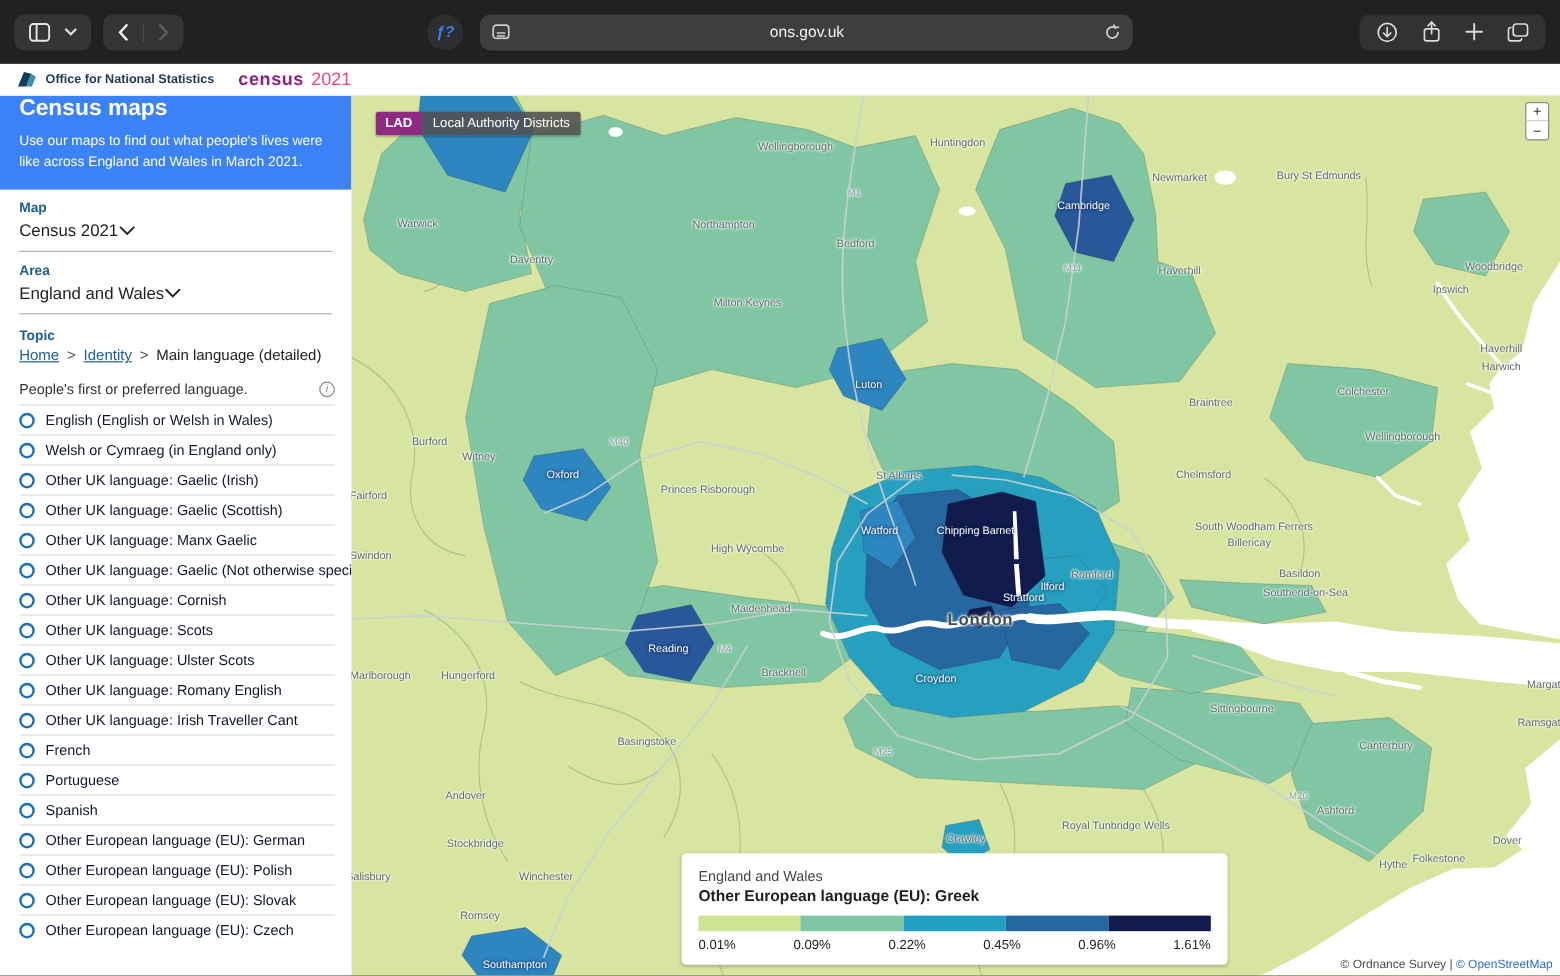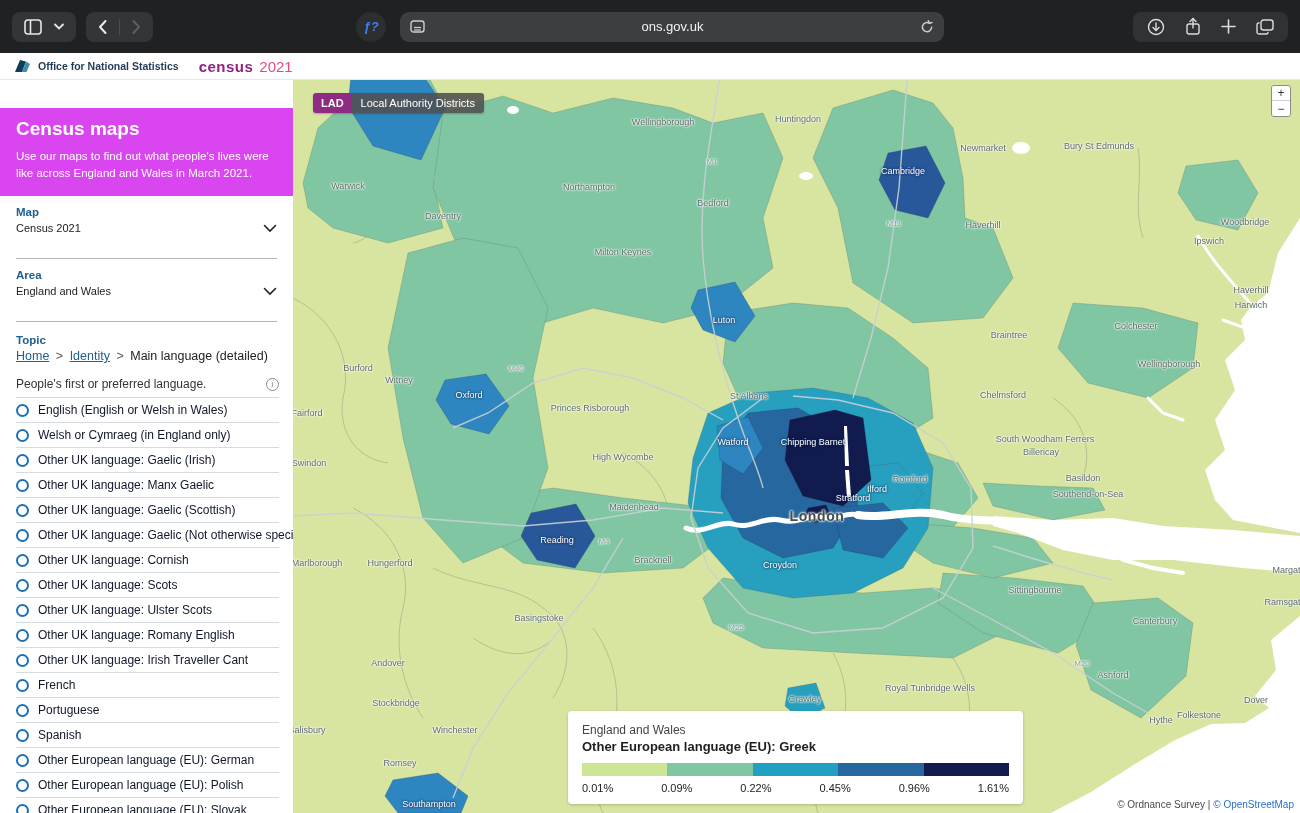--- a/index.html
+++ b/index.html
@@ -30,28 +30,28 @@
   .site-header { height:27px; background:#fff; display:flex; align-items:center;
     padding:0 14px; gap:6px; border-bottom:1px solid #e8e8e8; }
   .ons-name { color:#1f3a55; font-size:10.5px; font-weight:bold; margin-right:14px; }
   .census-word { color:#8e2181; font-weight:bold; font-size:15px; letter-spacing:.5px; }
   .census-year { color:#e8488b; font-size:15px; }
 
   
   .content { display:flex; height:733px; background:#fff; }
   .sidebar { flex:0 0 293px; width:293px; overflow:hidden; background:#fff; }
 
-  .panel-head { background:#d946ef; color:#fff; padding:10px 16px 15px 16px;margin-top:28px; }
+  .panel-head { background:#3b82f6; color:#fff; padding:0 16px 15px 16px; }
   .panel-head h1 { font-size:19px; margin-bottom:8px; }
   .panel-head p { font-size:11.5px; line-height:1.45; }
 
   .select-block { padding:10px 16px 0 16px; cursor:pointer; }
   .sel-label { color:#206095; font-size:11.5px; font-weight:bold; }
-  .sel-row { display:flex; align-items:center; justify-content:space-between;
-    font-size:11px; color:#222; padding:4px 0 24px 0; border-bottom:1px solid #b1b4b6; }
+  .sel-row { display:flex; align-items:center; 
+    font-size:14px; color:#222; padding:4px 0 9px 0; border-bottom:1px solid #b1b4b6; }
   .topic-block { padding:12px 16px 0 16px; }
   .crumbs { font-size:12.5px; color:#222; padding-top:3px; }
   .crumbs a { color:#206095; text-decoration:underline; cursor:pointer; }
   .crumbs .gt { color:#555; padding:0 3px; }
   .desc-row { display:flex; justify-content:space-between; align-items:center;
     padding:14px 14px 6px 16px; font-size:12px; color:#333; }
   .info { width:13px; height:13px; border:1px solid #8a8a8a; border-radius:50%;
     color:#8a8a8a; font-size:9px; display:flex; align-items:center;
     justify-content:center; font-style:italic; cursor:pointer; }
   .options { list-style:none; margin:0 14px 0 16px; }
@@ -253,25 +253,25 @@
           <li class="option-row">
             <span class="radio"></span>
             <span class="option-label">Welsh or Cymraeg (in England only)</span>
           </li>
           <li class="option-row">
             <span class="radio"></span>
             <span class="option-label">Other UK language: Gaelic (Irish)</span>
           </li>
           <li class="option-row">
             <span class="radio"></span>
+            <span class="option-label">Other UK language: Gaelic (Scottish)</span>
+          </li>
+          <li class="option-row">
+            <span class="radio"></span>
             <span class="option-label">Other UK language: Manx Gaelic</span>
-          </li>
-          <li class="option-row">
-            <span class="radio"></span>
-            <span class="option-label">Other UK language: Gaelic (Scottish)</span>
           </li>
           <li class="option-row">
             <span class="radio"></span>
             <span class="option-label">Other UK language: Gaelic (Not otherwise specified)</span>
           </li>
           <li class="option-row">
             <span class="radio"></span>
             <span class="option-label">Other UK language: Cornish</span>
           </li>
           <li class="option-row">
@@ -412,21 +412,21 @@
           <path d="M640,520 700,552 760,585 820,625 855,645"></path>
           <path d="M700,478 745,492 790,505 820,512"></path>
         </g>
       </svg>
 
       <div id="map-labels">
 
       <span class="map-label white" style="left: 90px; top: 35px;">Rugby</span>
           <span class="map-label town" style="left: 55px; top: 118px;">Warwick</span>
           <span class="map-label town" style="left: 150px; top: 148px;">Daventry</span>
-          <span class="map-label town" style="left: 296px; top: 119px;">Northampton</span>
+          <span class="map-label town" style="left: 310px; top: 119px;">Northampton</span>
           <span class="map-label town" style="left: 370px; top: 54px;">Wellingborough</span>
           <span class="map-label town" style="left: 505px; top: 51px;">Huntingdon</span>
           <span class="map-label town" style="left: 420px; top: 135px;">Bedford</span>
           <span class="map-label town" style="left: 330px; top: 184px;">Milton Keynes</span>
           <span class="map-label white" style="left: 610px; top: 103px;">Cambridge</span>
           <span class="map-label town" style="left: 690px; top: 80px;">Newmarket</span>
           <span class="map-label town" style="left: 806px; top: 78px;">Bury St Edmunds</span>
           <span class="map-label town" style="left: 690px; top: 157px;">Haverhill</span>
           <span class="map-label town" style="left: 952px; top: 154px;">Woodbridge</span>
           <span class="map-label town" style="left: 916px; top: 173px;">Ipswich</span>

